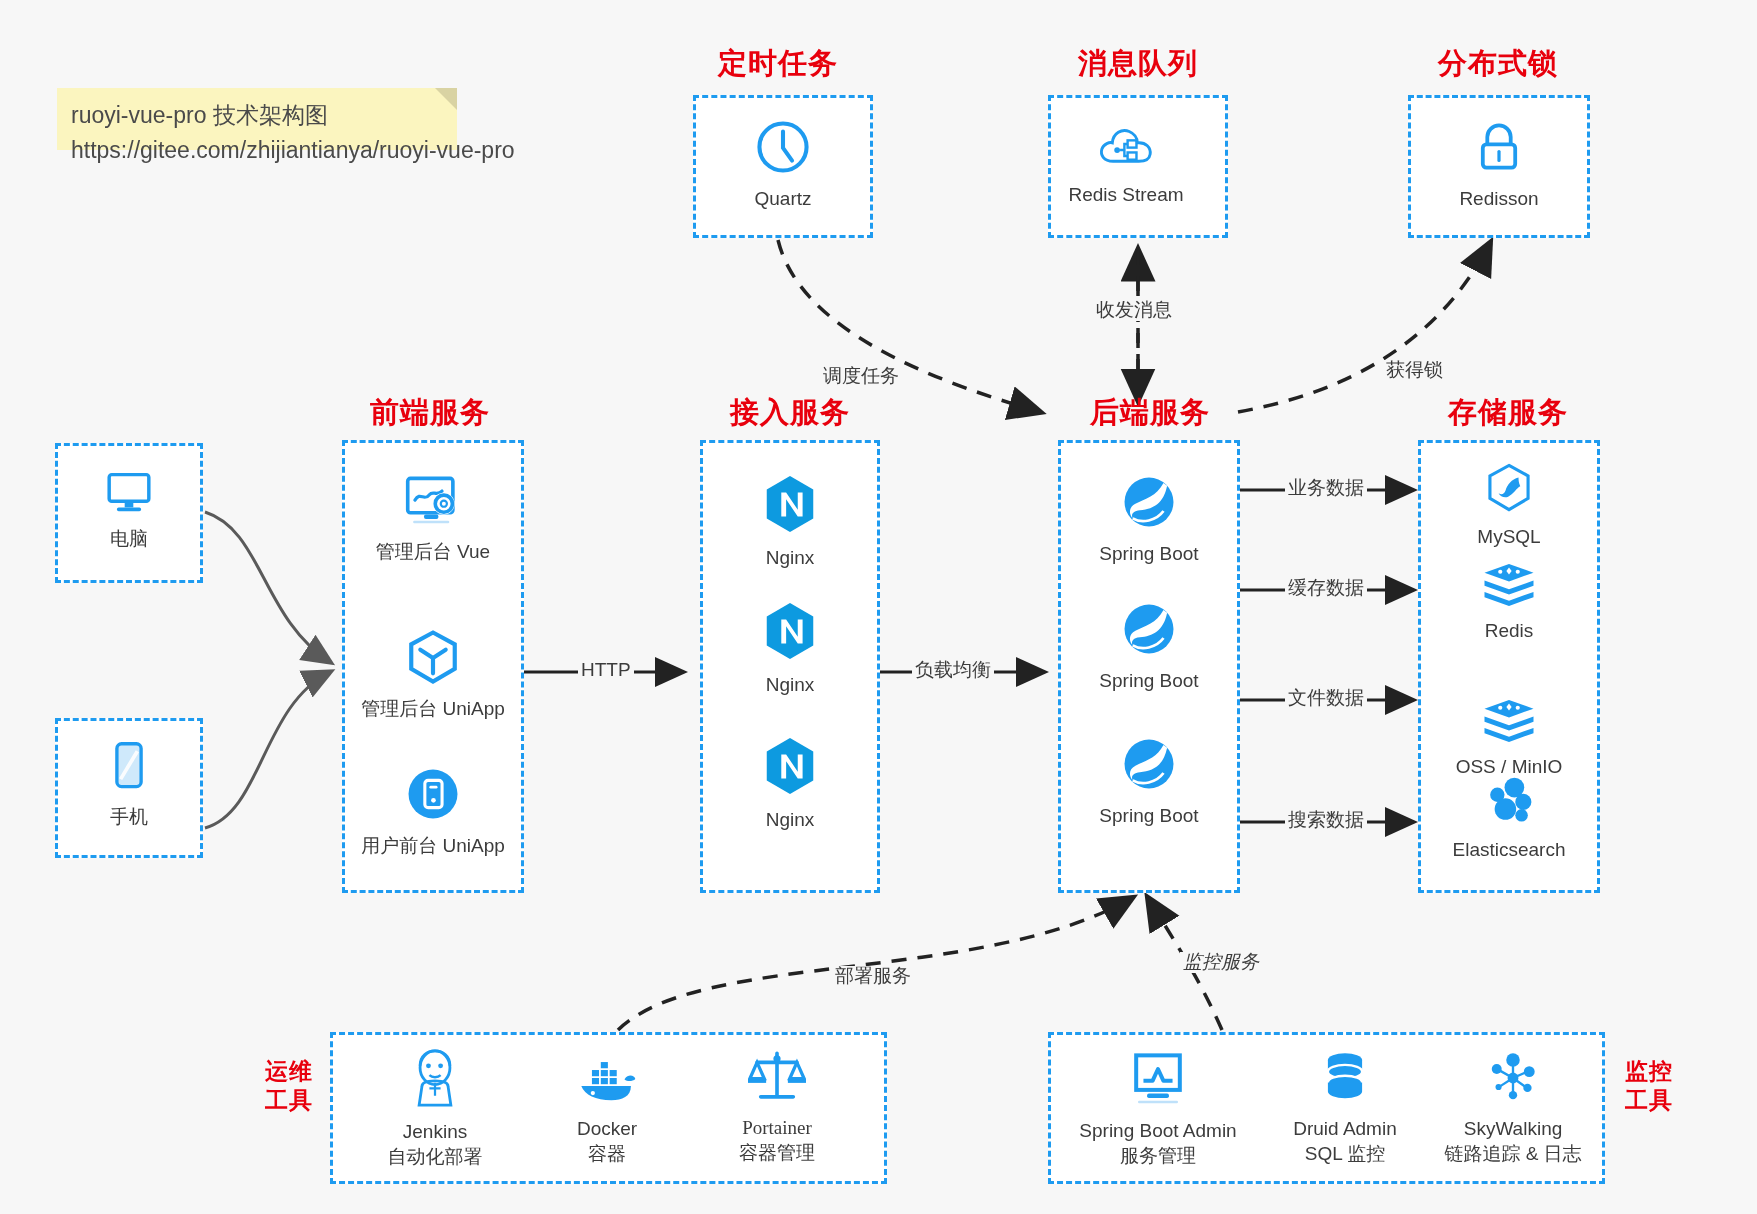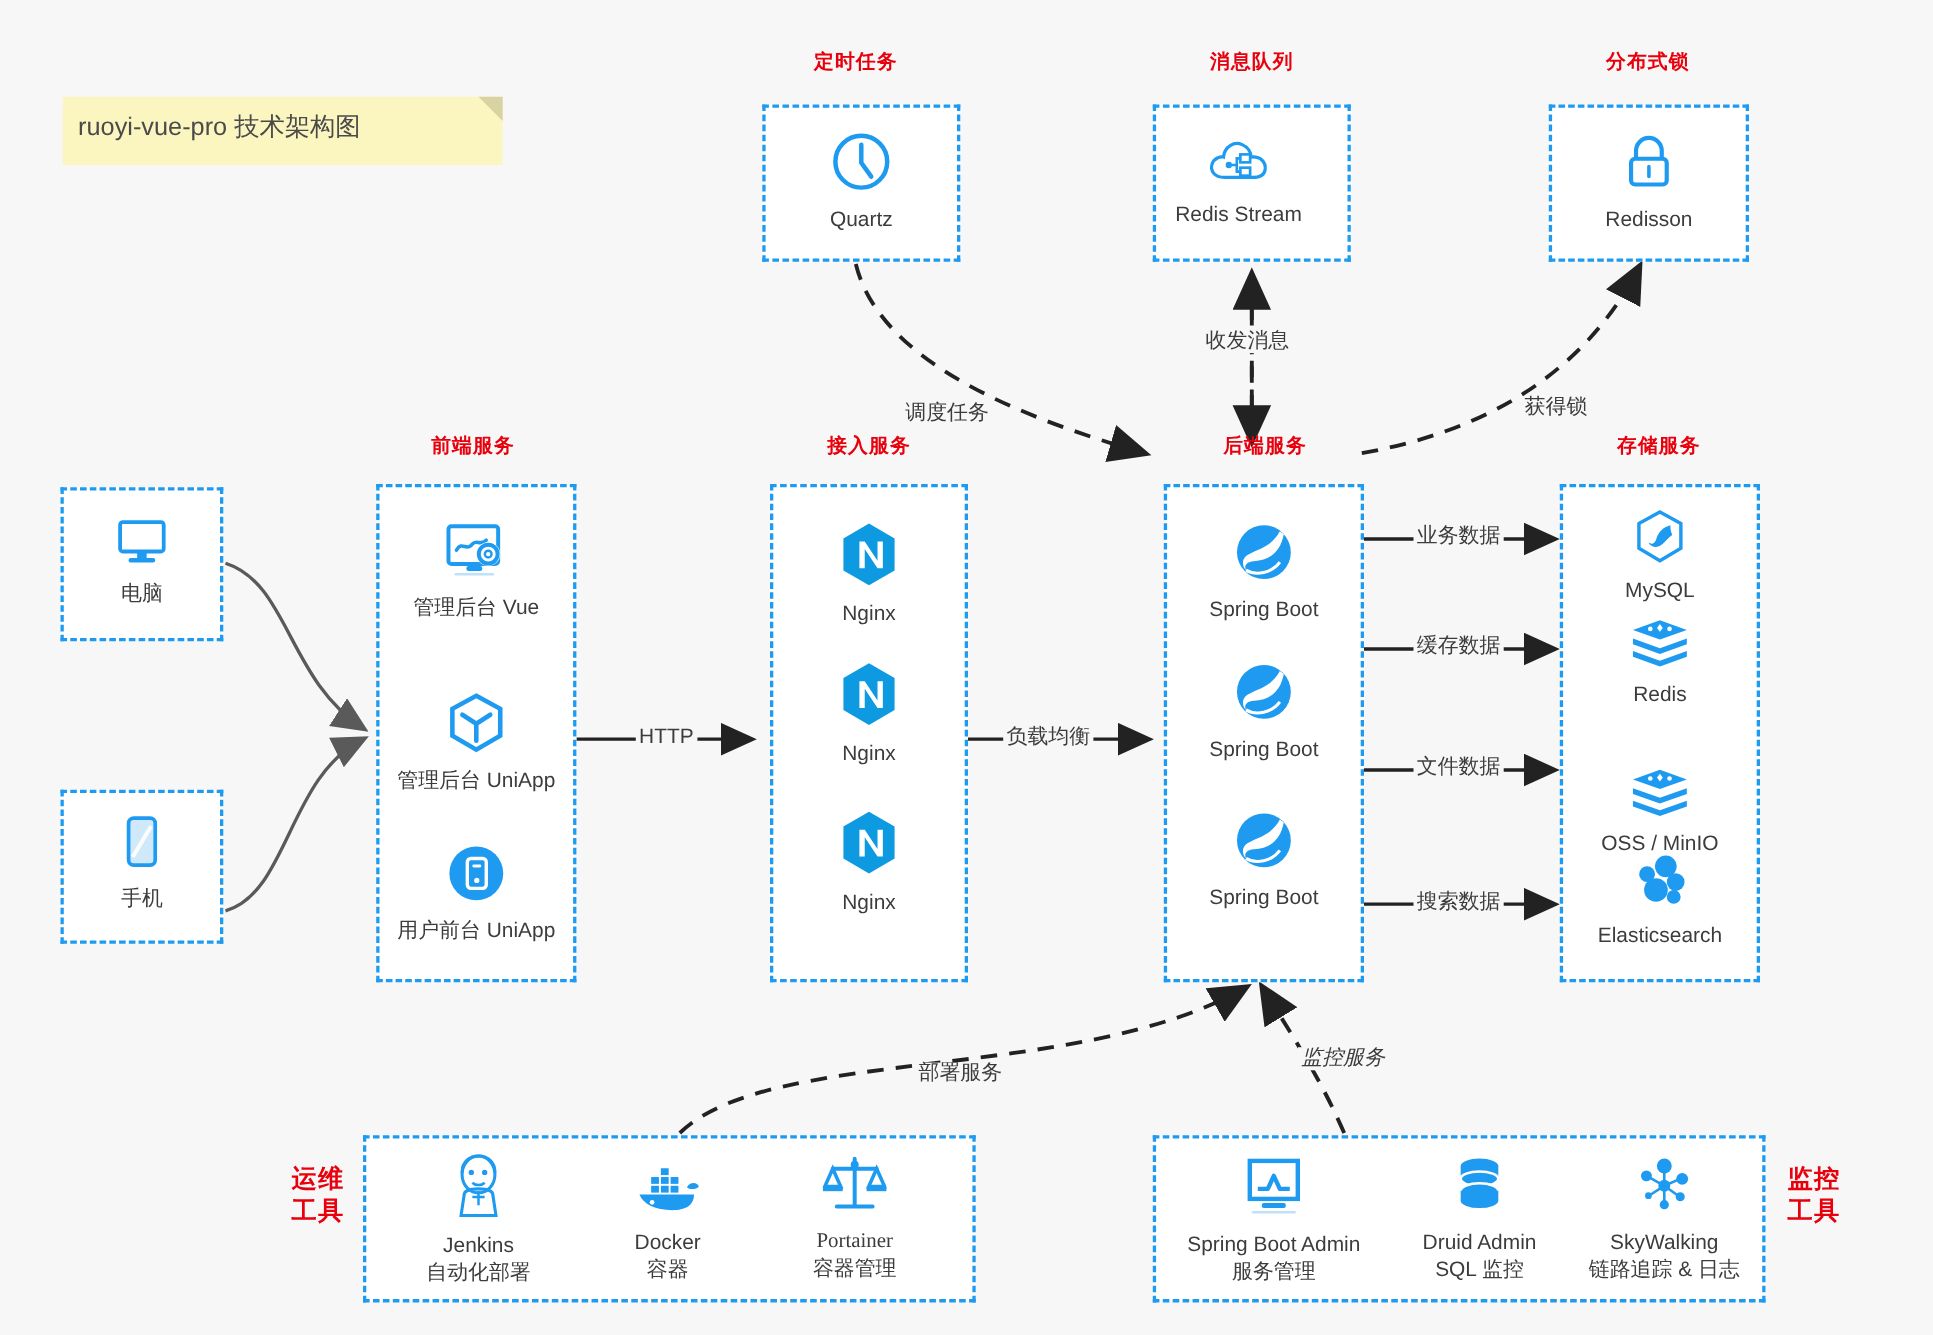--- a/index.html
+++ b/index.html
@@ -17,21 +17,21 @@
   .box{
     position:absolute;
     border:3px dashed #1e9bf0;
     background:#ffffff;
     box-sizing:border-box;
   }
   .grp-title{
     position:absolute;
     color:#e8000d;
     font-weight:bold;
-    font-size:18px;
+    font-size:29px;
     letter-spacing:1px;
     white-space:nowrap;
     text-align:center;
   }
   .grp-title.side{
     line-height:1.25;
     font-size:23px;
   }
 
   
@@ -124,20 +124,21 @@
     <path d="M1238,412 C1350,392 1440,340 1490,243" fill="none" stroke="#222" stroke-width="3.5" stroke-dasharray="15 11" marker-end="url(#arrSolid)"></path>
 
     <path d="M618,1030 C700,950 980,985 1132,898" fill="none" stroke="#222" stroke-width="3.5" stroke-dasharray="15 11" marker-end="url(#arrSolid)"></path>
 
     <path d="M1222,1030 C1200,980 1180,950 1148,898" fill="none" stroke="#222" stroke-width="3.5" stroke-dasharray="15 11" marker-end="url(#arrSolid)"></path>
   </svg>
 
   <div class="note">
     <div class="fold"></div>
     <div class="ln">ruoyi-vue-pro 技术架构图</div>
+    <div class="ln">https://gitee.com/zhijiantianya/ruoyi-vue-pro</div>
   </div>
 
   <div class="grp-title" style="left:693px;top:44px;width:170px;">定时任务</div>
   <div class="box" style="left:693px;top:95px;width:180px;height:143px;"></div>
   <div class="node" style="left:713px;top:118px;width:140px;">
     <span class="ico">
       <svg width="58" height="58" viewBox="0 0 64 64">
         <circle cx="32" cy="32" r="26" fill="none" stroke="#1e9bf0" stroke-width="4.5"></circle>
         <path d="M32 15 L32 33 L42 47" fill="none" stroke="#1e9bf0" stroke-width="4.5" stroke-linecap="round"></path>
       </svg>

